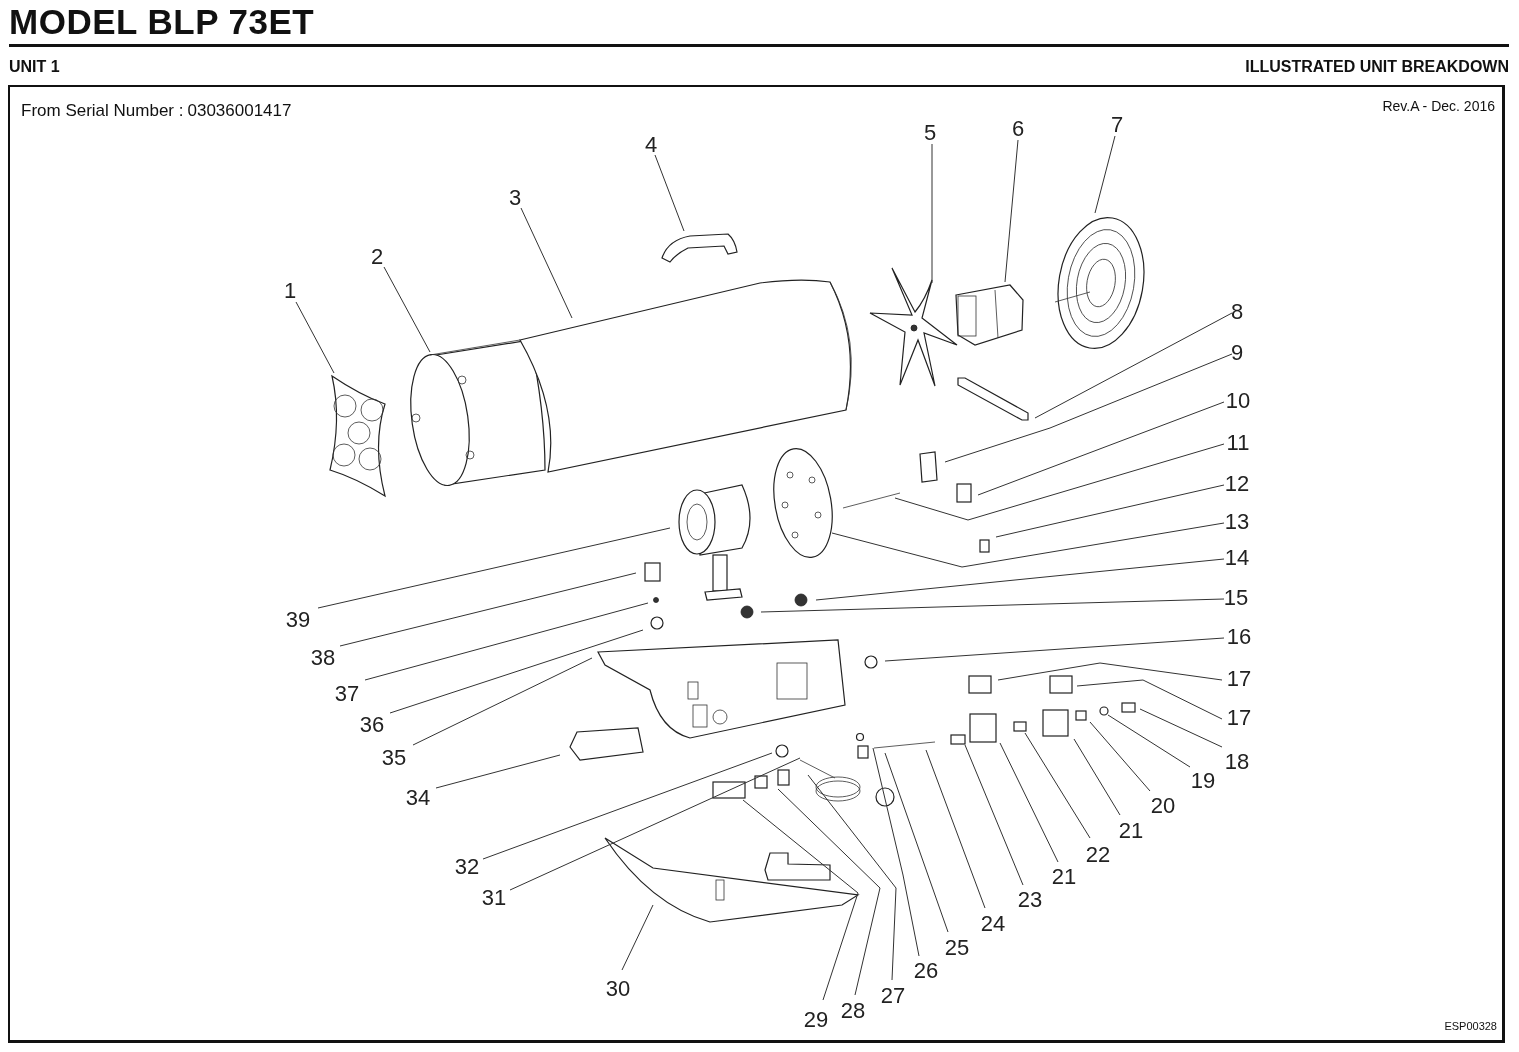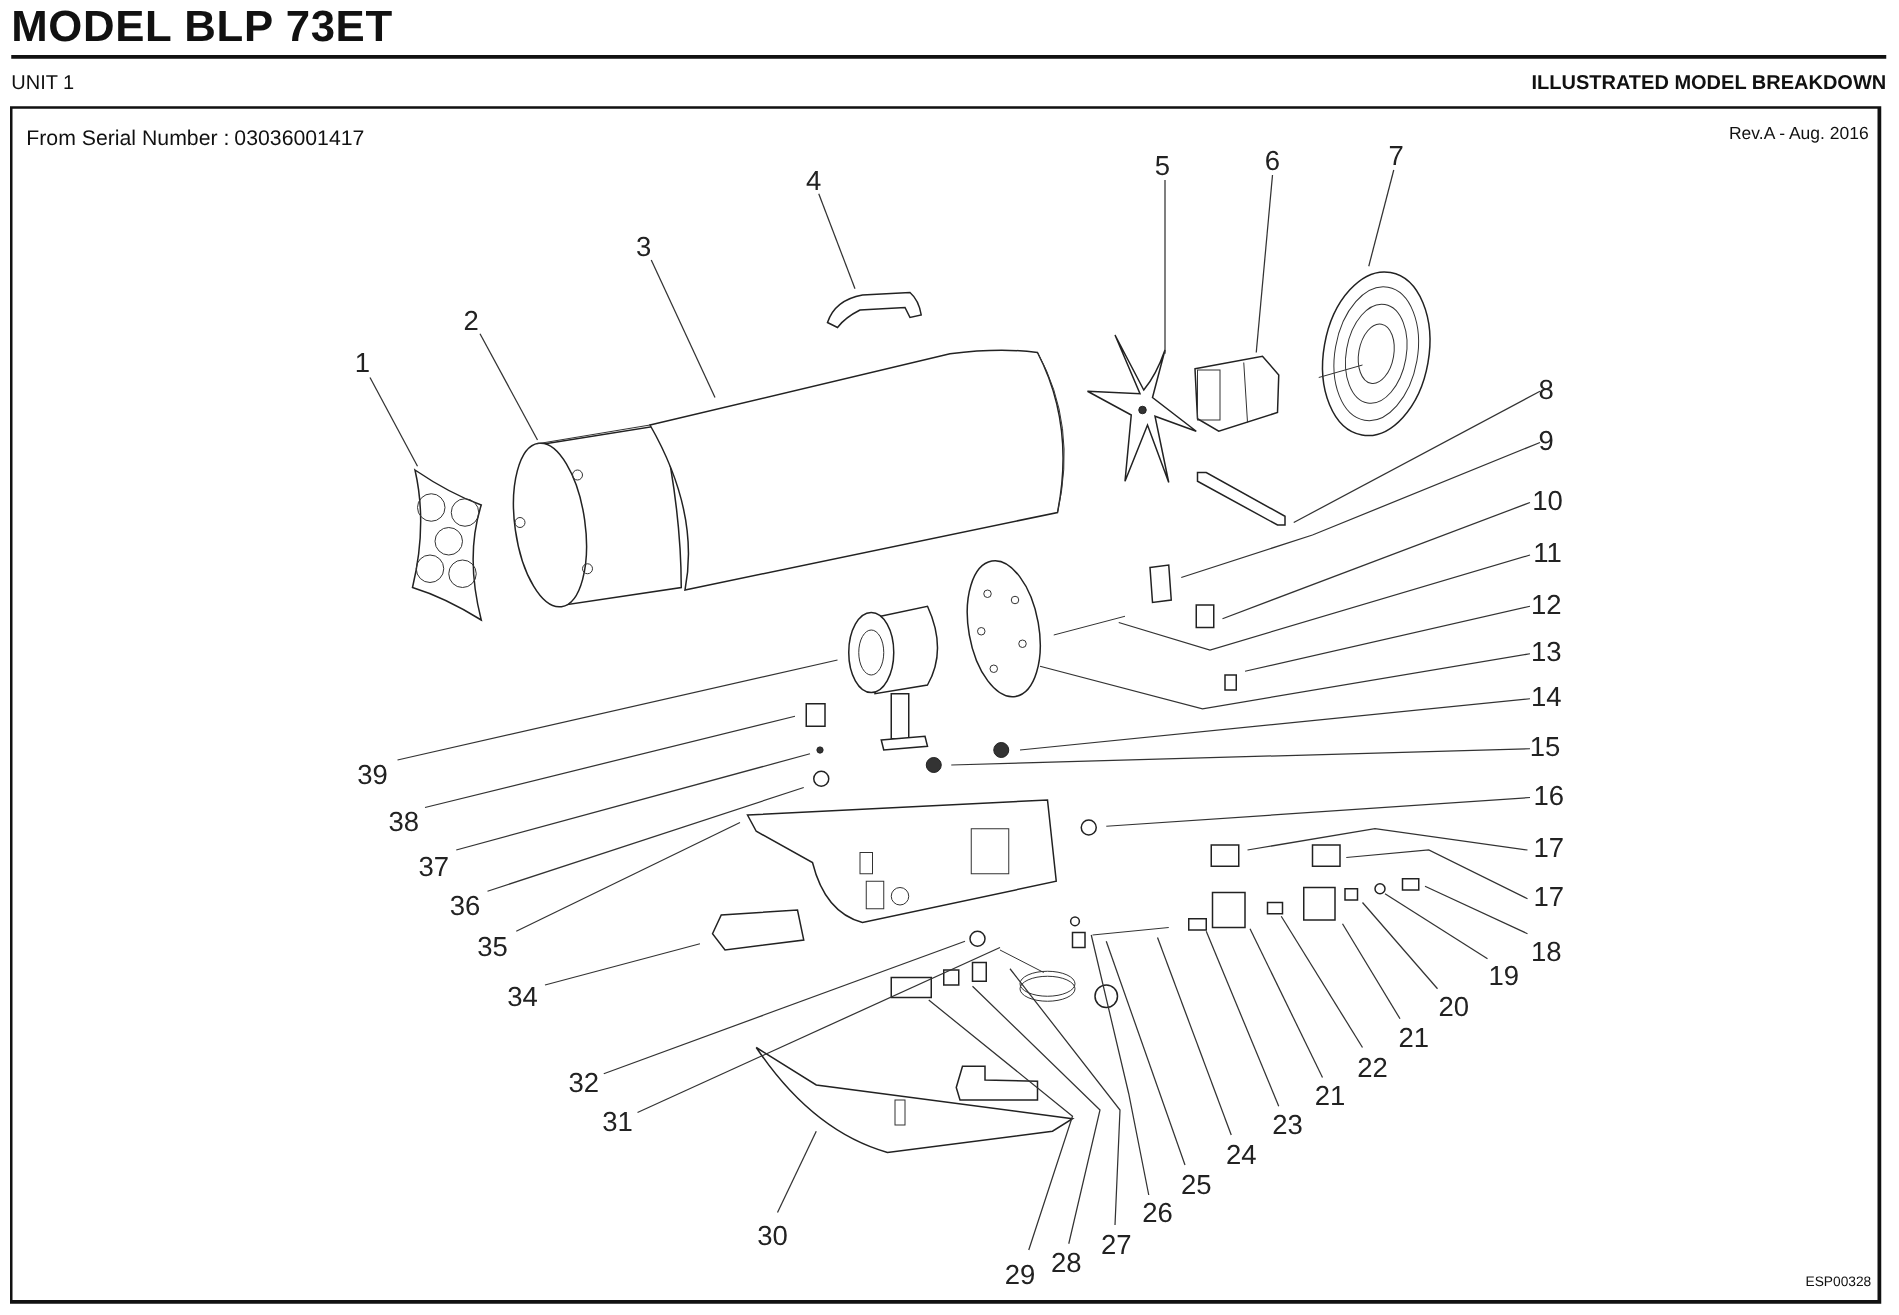--- a/index.html
+++ b/index.html
@@ -1,46 +1,46 @@
 <!DOCTYPE html>
 <html><head>
 <meta charset="utf-8">
 <style>
   html,body{margin:0;padding:0;background:#fff;}
   body{width:1519px;height:1052px;position:relative;overflow:hidden;font-family:"Liberation Sans",sans-serif;color:#111;}
   .model-title{position:absolute;left:9px;top:2px;font-size:35px;font-weight:bold;letter-spacing:0.5px;}
   .top-rule{position:absolute;left:9px;top:44px;width:1500px;height:3px;background:#111;}
-  .unit-label{position:absolute;left:9px;top:58px;font-size:16px;font-weight:normal;}
+  .unit-label{position:absolute;left:9px;top:58px;font-size:16px;font-weight:bold;}
   .ipb-label{position:absolute;right:10px;top:58px;font-size:16px;font-weight:bold;}
   .frame{position:absolute;left:8px;top:85px;width:1497px;height:958px;border:2px solid #111;border-right-width:3px;border-bottom-width:3px;box-sizing:border-box;}
   .serial{position:absolute;left:21px;top:101px;font-size:17px;}
   .serial .num{margin-left:4px;}
   .rev{position:absolute;right:24px;top:98px;font-size:14px;}
   .docid{position:absolute;right:22px;top:1020px;font-size:11px;}
   svg.drawing{position:absolute;left:0;top:0;}
   .callout{font-family:"Liberation Sans",sans-serif;font-size:22px;fill:#222;}
   .leader{stroke:#333;stroke-width:1;fill:none;}
   .part{stroke:#222;stroke-width:1.2;fill:#fff;}
   .part-thin{stroke:#333;stroke-width:0.8;fill:none;}
   .part-dark{fill:#333;stroke:#222;stroke-width:0.8;}
 </style>
 </head>
 <body>
 
 <div class="model-title">MODEL  BLP 73ET</div>
 <div class="top-rule"></div>
 <div class="unit-label">UNIT 1</div>
-<div class="ipb-label">ILLUSTRATED MODEL BREAKDOWN</div>
+<div class="ipb-label">ILLUSTRATED UNIT BREAKDOWN</div>
 
 <div class="frame"></div>
 
 <div class="serial">
   <span>From Serial  Number :</span><span class="num">03036001417</span>
 </div>
-<div class="rev">Rev.A - Aug. 2016</div>
+<div class="rev">Rev.A - Dec. 2016</div>
 <div class="docid">ESP00328</div>
 
 <svg class="drawing" width="1519" height="1052" viewBox="0 0 1519 1052">
 
   <g>
     <path class="part" d="M332,376 Q360,395 385,404 Q372,445 385,496 Q356,478 330,470 Q342,420 332,376 Z"></path>
     <circle class="part-thin" cx="345" cy="406" r="11"></circle>
       <circle class="part-thin" cx="372" cy="410" r="11"></circle>
     <circle class="part-thin" cx="359" cy="433" r="11"></circle>
       <circle class="part-thin" cx="344" cy="455" r="11"></circle>

